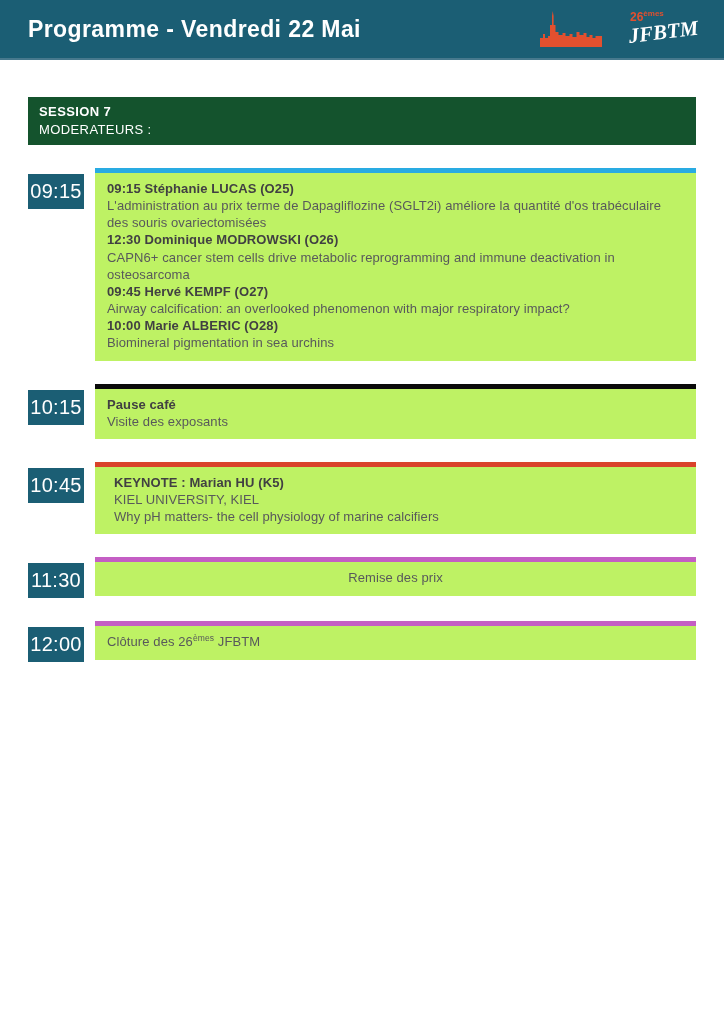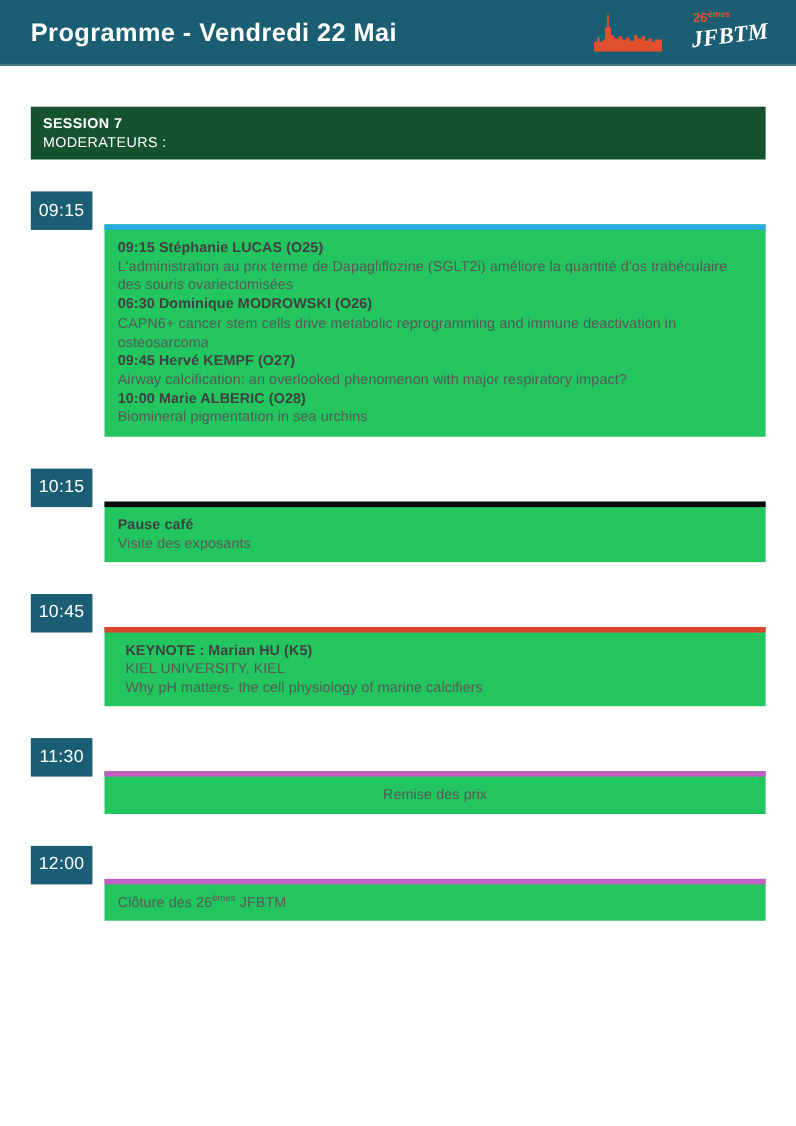--- a/index.html
+++ b/index.html
@@ -32,26 +32,26 @@
     margin-top:37px; background:#14532d; color:#ffffff;
     padding:7px 11px 8px; box-sizing:border-box;
   }
   .session-title { font-weight:bold; font-size:13px; letter-spacing:0.4px; }
   .session-moderators { font-size:13px; letter-spacing:0.4px; margin-top:3px; }
 
   .row { display:flex; align-items:flex-start; margin-top:23px; }
   .time-box {
     width:56px; height:35px; background:#1B5E74; color:#ffffff; flex-shrink:0;
     display:flex; align-items:center; justify-content:center;
-    font-size:16px; letter-spacing:0.3px; margin-top:6px;
+    font-size:20px; letter-spacing:0.3px; margin-top:6px;
   }
   .block {
-    flex:1; margin-left:11px; background:#22c55e; border-top:5px solid #8b5cf6;
+    flex:1; margin-left:11px; background:#bef264; border-top:5px solid #8b5cf6;
     padding:7px 12px 9px; font-size:13px; line-height:1.32; color:#58595B;
-    box-sizing:border-box; letter-spacing:0.1px;margin-top:36px;
+    box-sizing:border-box; letter-spacing:0.1px;
   }
   .entry-heading { font-weight:bold; color:#414042; }
   .entry-line sup, .block sup { font-size:8.5px; }
 </style>
 </head>
 <body>
 
 <div class="page">
 
   <div class="header">
@@ -72,21 +72,21 @@
       <div class="session-title">SESSION 7</div>
       <div class="session-moderators">MODERATEURS :</div>
     </div>
 
     <div id="schedule">
         <div class="row">
           <div class="time-box">09:15</div>
           <div class="block" style="border-top-color: rgb(41, 171, 226);">
             <div class="entry-heading">09:15 Stéphanie LUCAS (O25)</div>
             <div class="entry-line">L'administration au prix terme de Dapagliflozine (SGLT2i) améliore la quantité d'os trabéculaire des souris ovariectomisées</div>
-            <div class="entry-heading">06:30 Dominique MODROWSKI (O26)</div>
+            <div class="entry-heading">12:30 Dominique MODROWSKI (O26)</div>
             <div class="entry-line">CAPN6+ cancer stem cells drive metabolic reprogramming and immune deactivation in osteosarcoma</div>
             <div class="entry-heading">09:45 Hervé KEMPF (O27)</div>
             <div class="entry-line">Airway calcification: an overlooked phenomenon with major respiratory impact?</div>
             <div class="entry-heading">10:00 Marie ALBERIC (O28)</div>
             <div class="entry-line">Biomineral pigmentation in sea urchins</div>
           </div>
         </div>
         <div class="row">
           <div class="time-box">10:15</div>
           <div class="block" style="border-top-color: rgb(10, 10, 10);">

